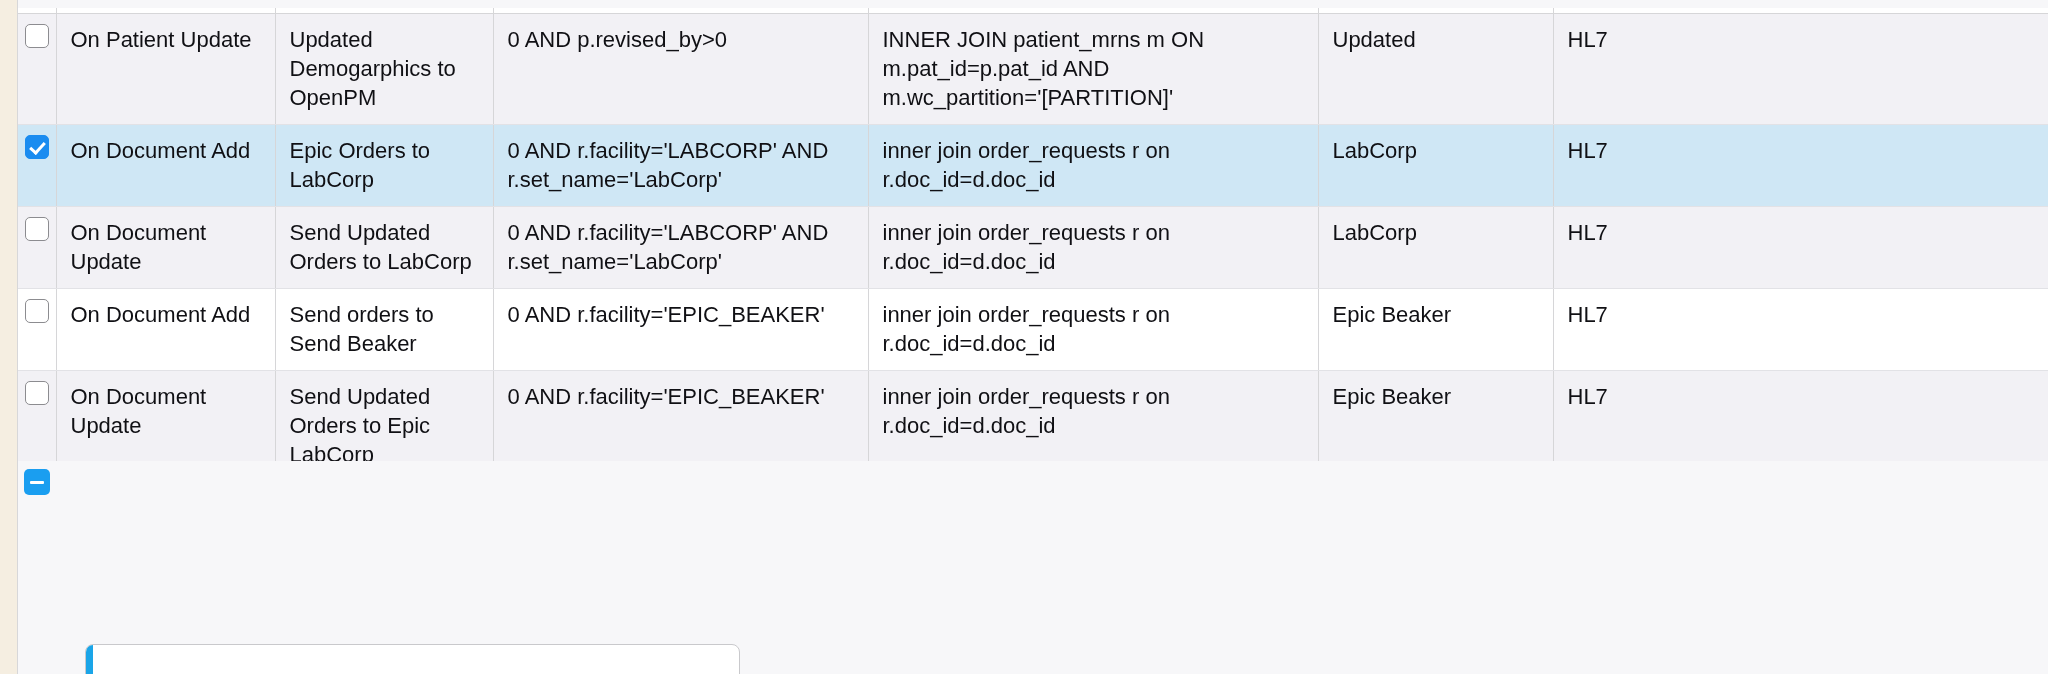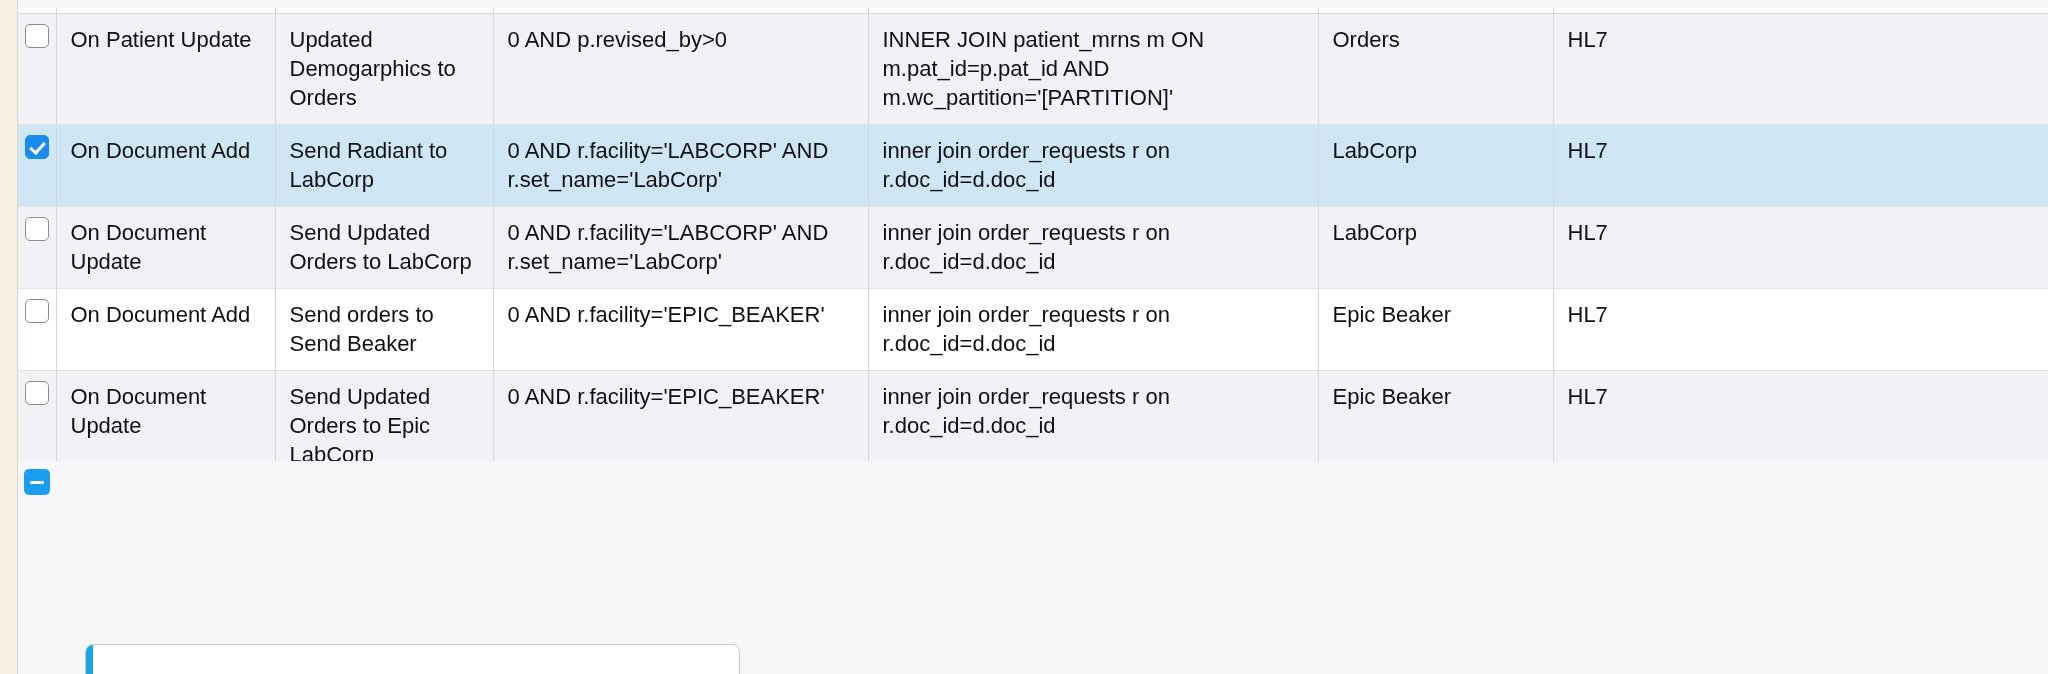--- a/index.html
+++ b/index.html
@@ -188,30 +188,30 @@
           <td></td>
           <td></td>
           <td></td>
           <td></td>
           <td></td>
           <td></td>
         </tr>
       <tr class="row-odd">
             <td class="cb-cell"><span class="cbx"></span></td>
             <td>On Patient Update</td>
-            <td>Updated Demogarphics to Orders</td>
+            <td>Updated Demogarphics to OpenPM</td>
             <td>0 AND p.revised_by&gt;0</td>
             <td>INNER JOIN patient_mrns m ON m.pat_id=p.pat_id AND m.wc_partition='[PARTITION]'</td>
-            <td>Orders</td>
+            <td>Updated</td>
             <td>HL7</td>
           </tr>
           <tr class="row-sel">
             <td class="cb-cell"><span class="cbx checked"></span></td>
             <td>On Document Add</td>
-            <td>Send Radiant to LabCorp</td>
+            <td>Epic Orders to LabCorp</td>
             <td>0 AND r.facility='LABCORP' AND r.set_name='LabCorp'</td>
             <td>inner join order_requests r on r.doc_id=d.doc_id</td>
             <td>LabCorp</td>
             <td>HL7</td>
           </tr>
           <tr class="row-odd">
             <td class="cb-cell"><span class="cbx"></span></td>
             <td>On Document Update</td>
             <td>Send Updated Orders to LabCorp</td>
             <td>0 AND r.facility='LABCORP' AND r.set_name='LabCorp'</td>

